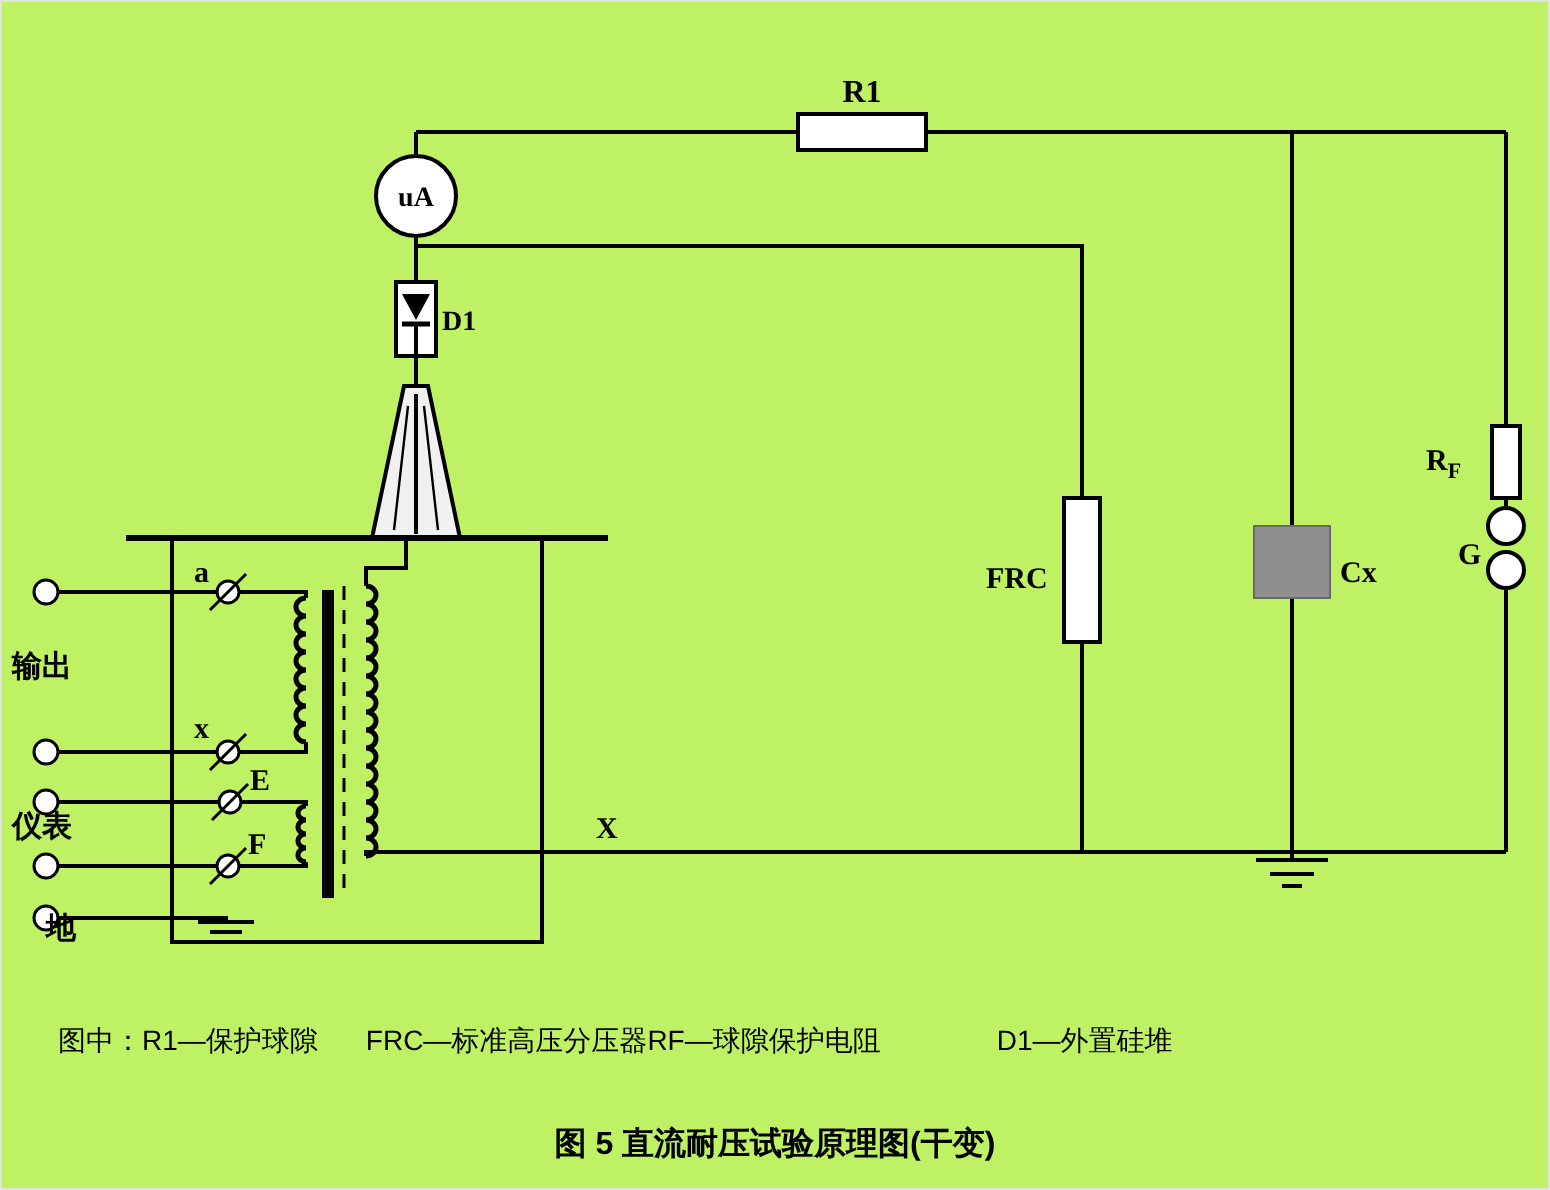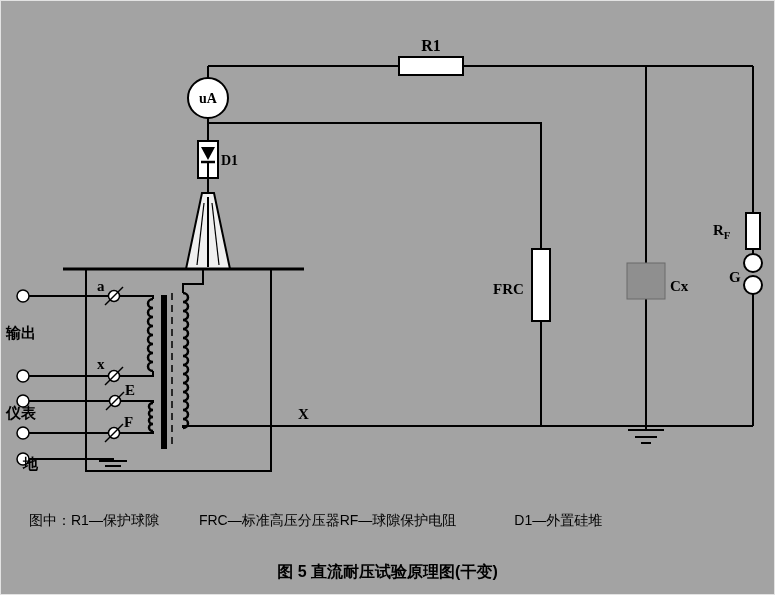--- a/index.html
+++ b/index.html
@@ -1,37 +1,37 @@
 <!DOCTYPE html>
 <html><head>
 <meta charset="utf-8">
 <style>
   html,body{margin:0;padding:0;background:#fff;}
   .page{
     position:relative;
     width:775px;height:595px;
-    background:#a3a3a3;
+    background:#bef264;
     font-family:"Liberation Sans", sans-serif;
     overflow:hidden;
     border:1px solid #e3e3e3;
     box-sizing:border-box;
   }
   svg{position:absolute;left:0;top:0;}
   svg text{fill:#000;}
   .lbl{font-family:"Liberation Serif", serif;font-weight:bold;font-size:15px;}
   .lbl-sm{font-family:"Liberation Serif", serif;font-weight:bold;font-size:14px;}
   .lbl-lg{font-family:"Liberation Serif", serif;font-weight:bold;font-size:16px;}
   .cjk{font-family:"Liberation Sans", sans-serif;font-weight:bold;font-size:15px;}
   .legend-row{
     position:absolute;white-space:nowrap;
     font-size:14px;color:#000;
   }
   .row1{left:28px;top:511px;}
   .row2{left:88px;top:537px;}
-  .g30{margin-left:40px;} .g38{margin-left:58px;} .g44{margin-left:44px;}
+  .g30{margin-left:24px;} .g38{margin-left:58px;} .g44{margin-left:44px;}
   .g46{} .g113{margin-left:113px;}
   .caption{
     position:absolute;left:0;top:561px;width:773px;
     text-align:center;font-weight:bold;font-size:16px;color:#000;
   }
 </style>
 </head>
 <body>
 
 <div class="page">

